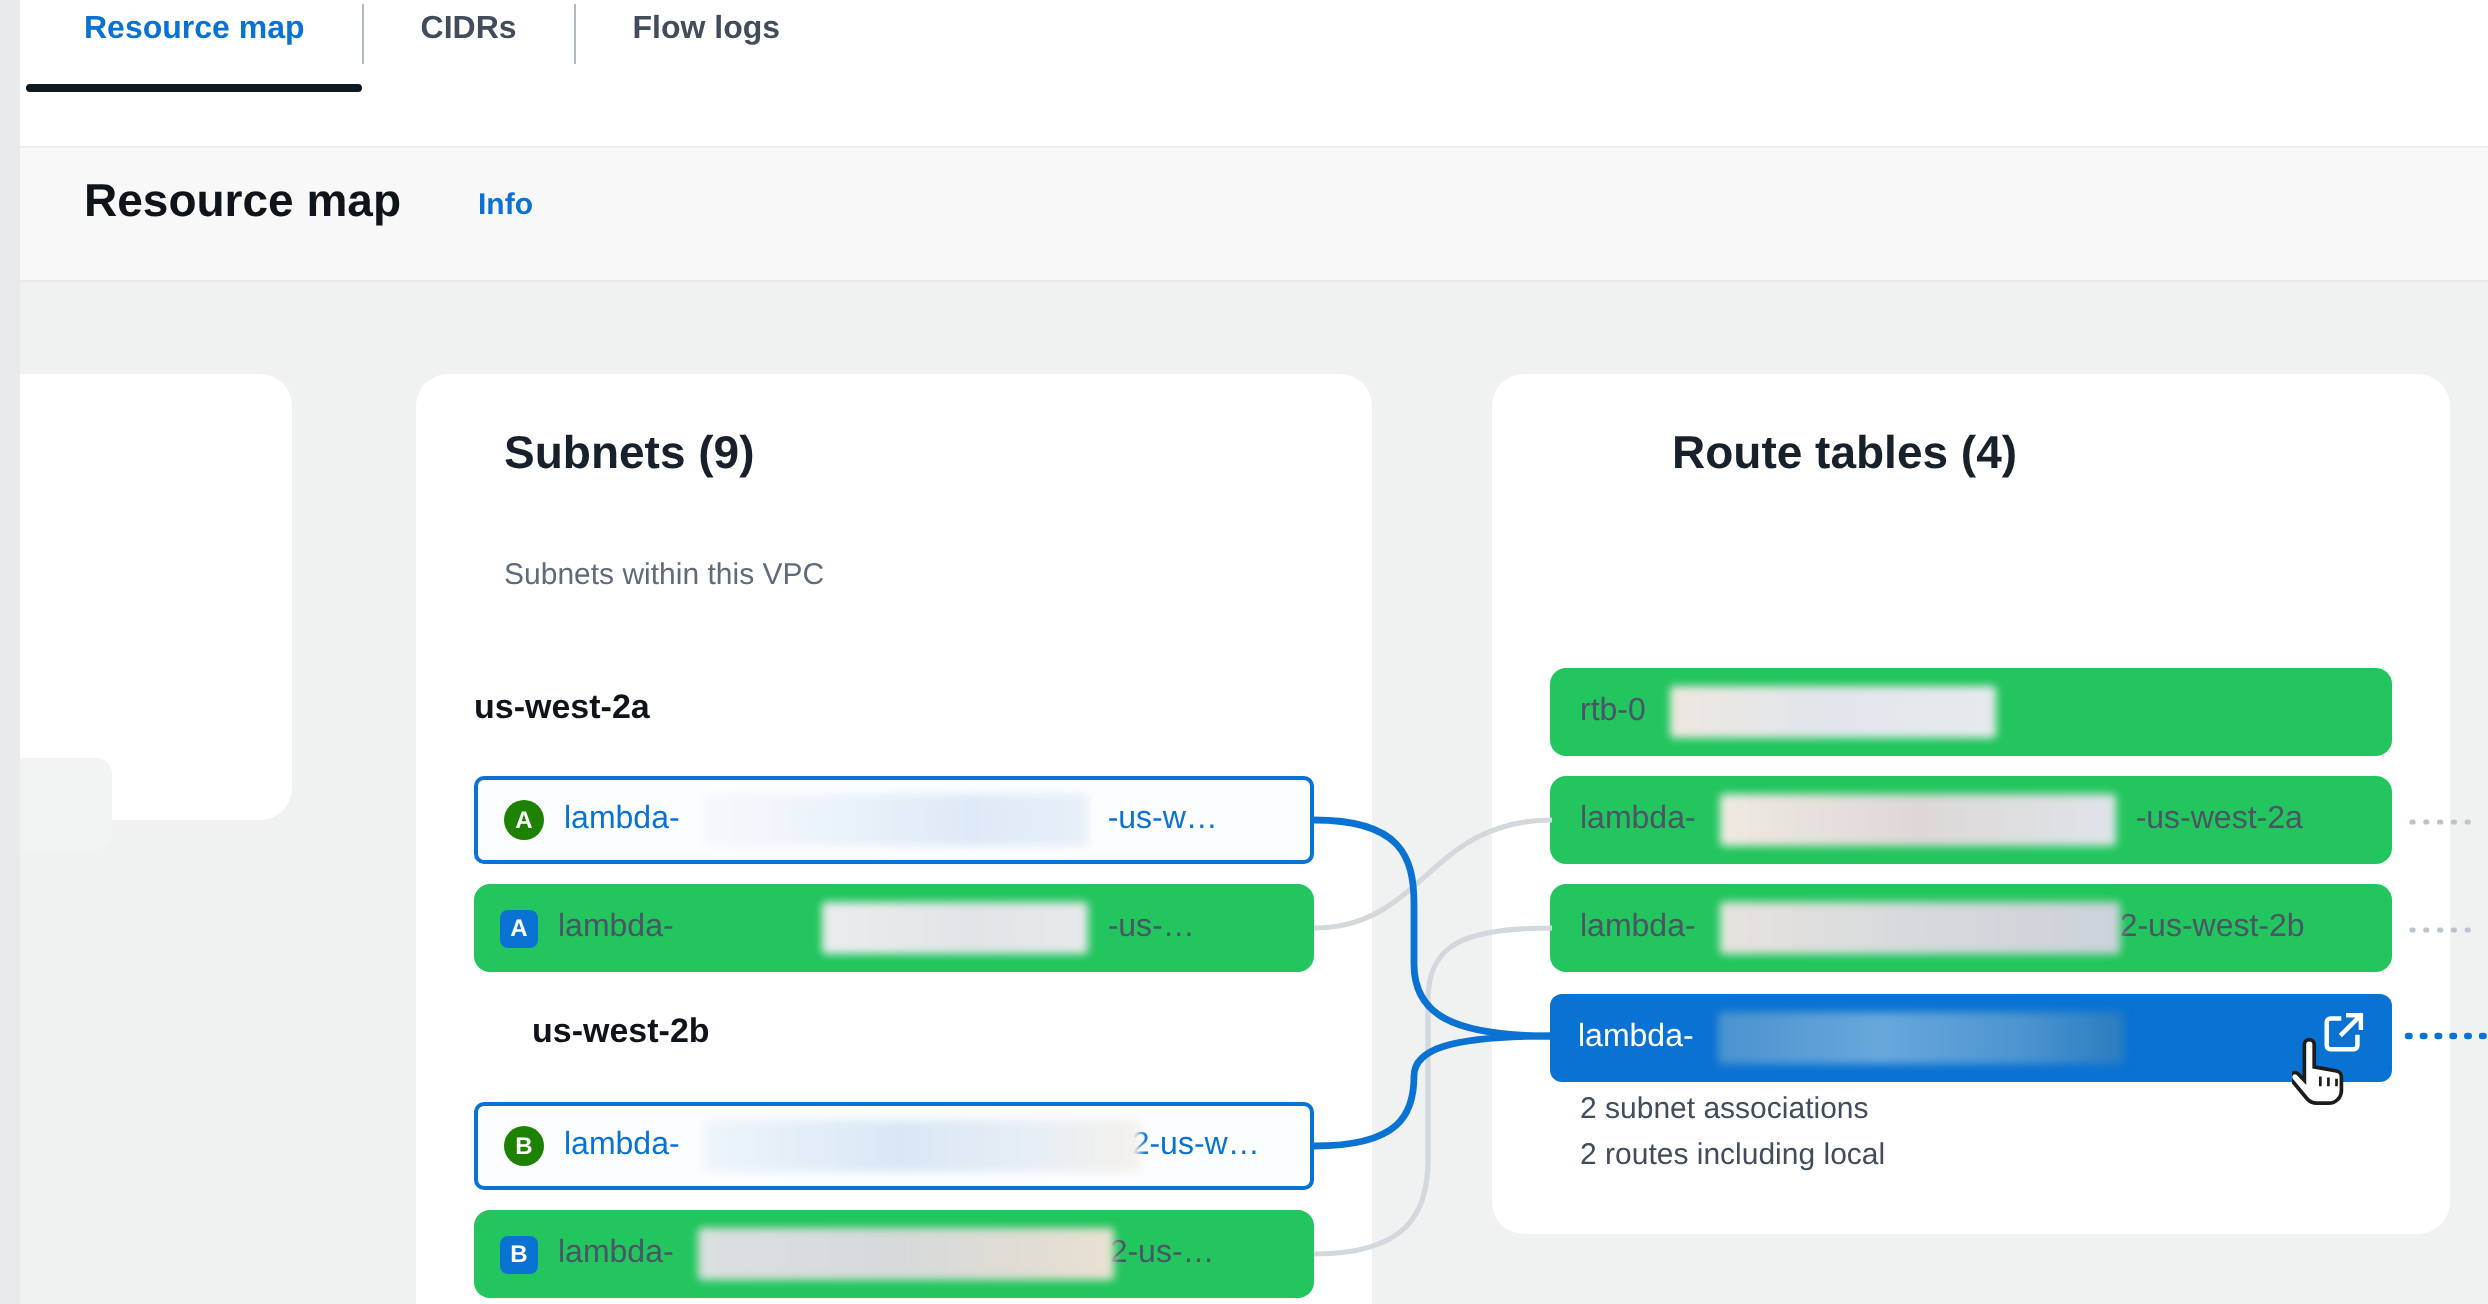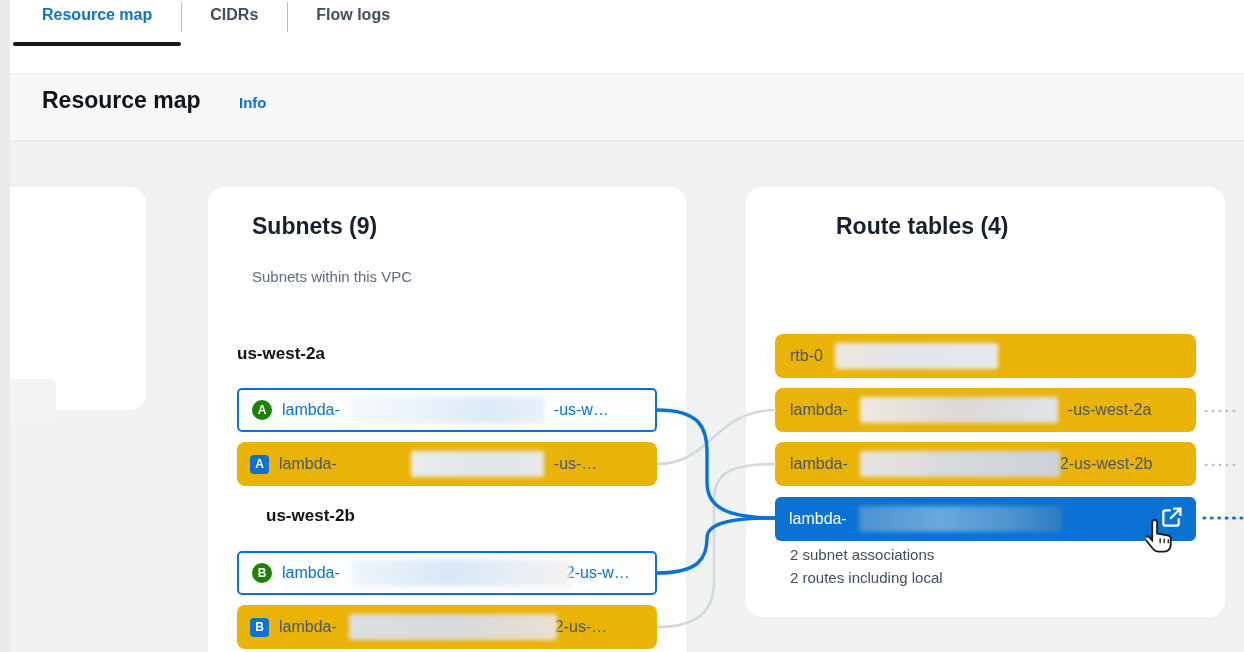--- a/index.html
+++ b/index.html
@@ -22,32 +22,32 @@
   
   .header-band { position:absolute; left:10px; top:74px; width:1234px; height:67px; background:#f8f8f8;
                  border-bottom:1px solid #e8eaea; }
   .page-title { position:absolute; left:32px; top:13px; font-size:23px; font-weight:700; color:#0f141a; }
   .info-link { position:absolute; left:229px; top:20px; font-size:15px; font-weight:700; color:#0972d3; cursor:pointer; }
 
   
   .content { position:absolute; left:10px; top:141px; width:1234px; height:511px; background:#f0f1f1; overflow:hidden; }
   .card { position:absolute; background:#fff; border-radius:16px; }
   .card-title { position:absolute; left:44px; top:26px; font-size:23px; font-weight:600; color:#18212b; }
-  .card-sub { position:absolute; left:44px; top:81px; font-size:15px; color:#5f6b7a; }
+  .card-sub { position:absolute; left:44px; top:92px; font-size:15px; color:#5f6b7a; }
 
   #left-card { left:-60px; top:46px; width:196px; height:223px; }
   #left-card-item { position:absolute; left:-60px; top:192px; width:166px; height:46px; background:#f2f3f3; border-radius:8px; }
 
   #subnets-card { left:198px; top:46px; width:478px; height:640px; }
   #routes-card  { left:736px; top:46px; width:479px; height:430px; }
 
   .group-label { position:absolute; left:29px; font-size:17px; font-weight:700; color:#0f141a; }
 
   .res-item { position:absolute; left:29px; width:420px; height:44px; border-radius:8px;
-              background:#eab308; display:flex; align-items:center; padding:0 13px; gap:10px;
+              background:#22c55e; display:flex; align-items:center; padding:0 13px; gap:10px;
               font-size:16px; color:#4a5663; cursor:pointer; white-space:nowrap; overflow:hidden; }
   .res-item.selected { background:#fcfdff; border:2px solid #0972d3; border-radius:5px; color:#0972d3; }
   .res-item.row-selected { background:#0972d3; color:#fff; border-radius:6px; padding:0 14px; }
 
   .badge { flex:0 0 auto; width:20px; height:20px; border-radius:50%; background:#1d8102; color:#fff;
            font-size:12px; font-weight:700; display:flex; align-items:center; justify-content:center; }
   .badge.sq { width:19px; height:19px; border-radius:4px; background:#0972d3; }
 
   .redact { height:26px; border-radius:2px; filter:blur(2.2px); flex:0 0 auto; }
 

